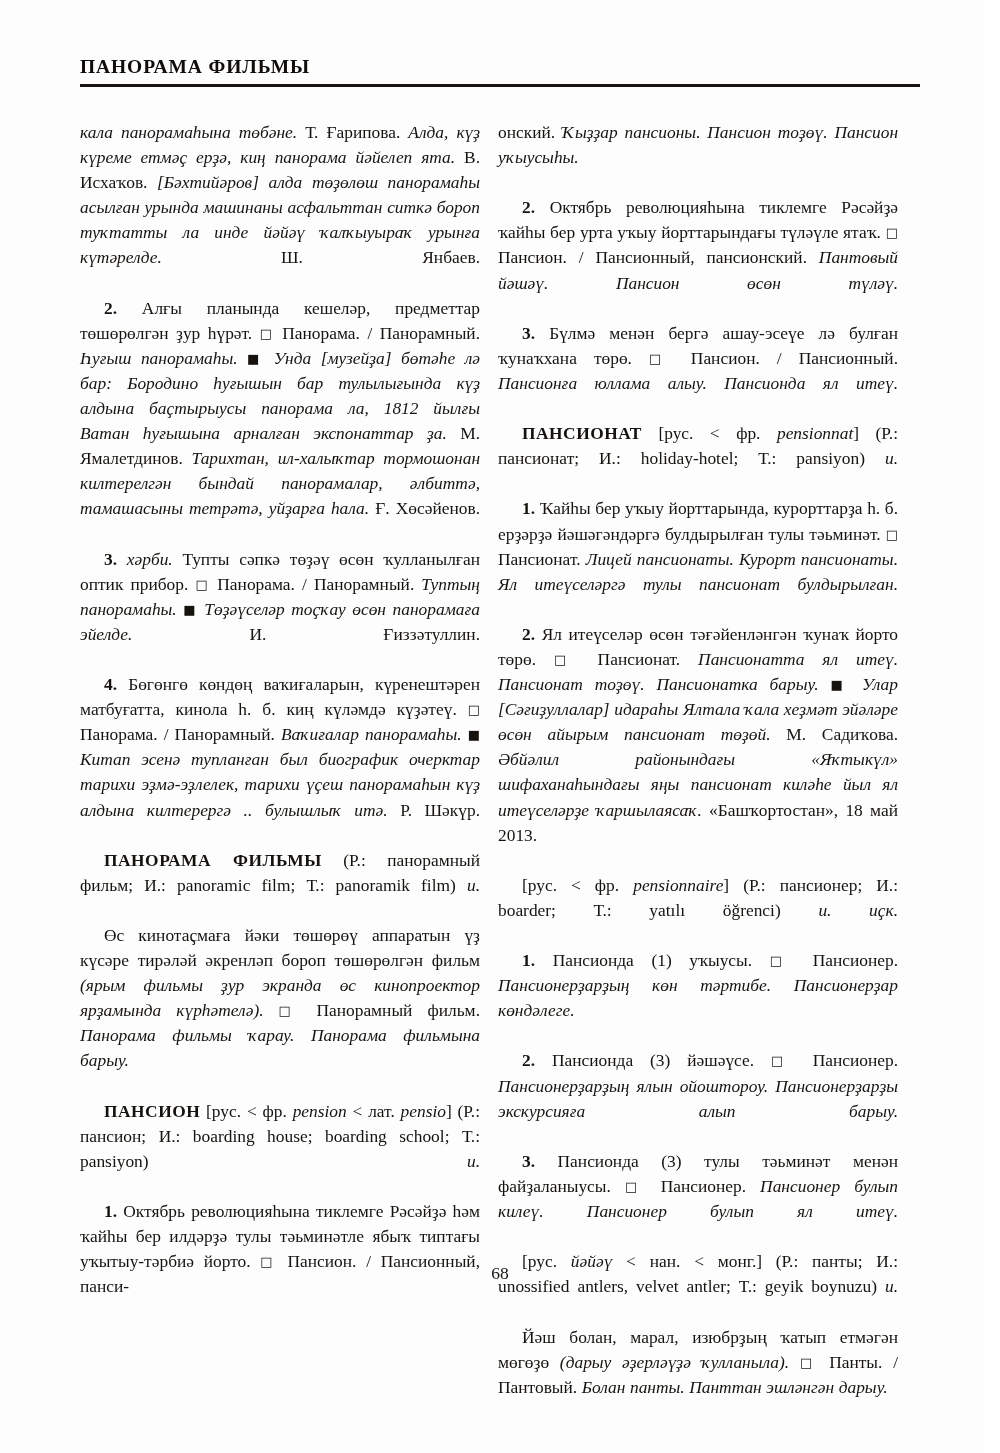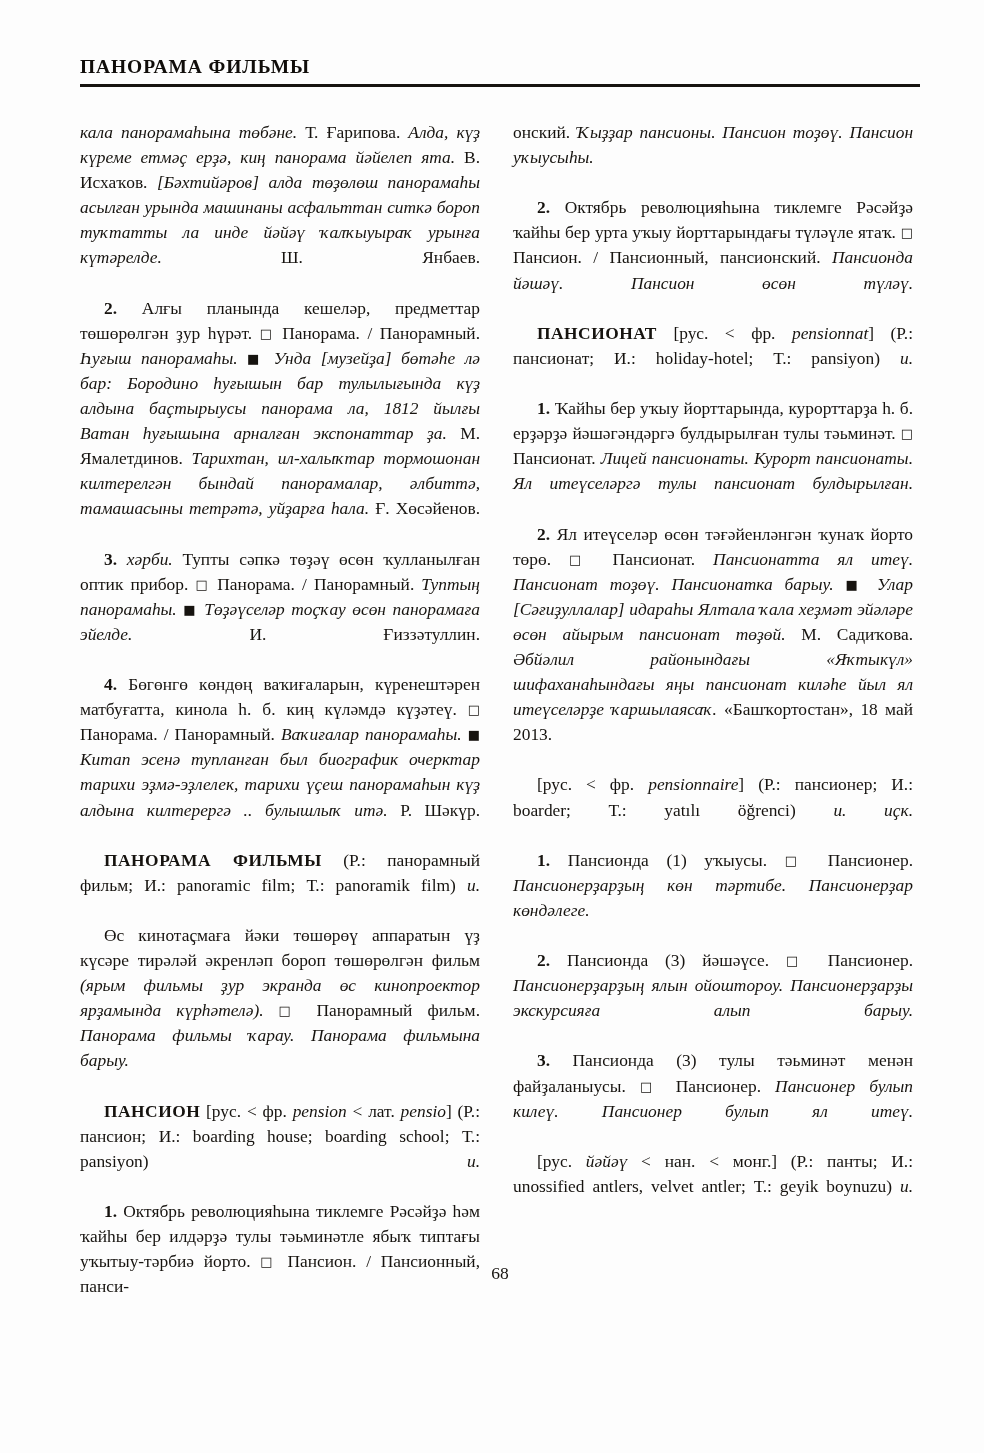--- a/index.html
+++ b/index.html
@@ -40,21 +40,21 @@
     width: 840px;
   }
 
   
   .body-cols {
     position: absolute;
     left: 80px;
     top: 120px;
     width: 840px;
     display: flex;
-    gap: 33px;
+    gap: 18px;
   }
   .col {
     width: 400px;
   }
 
   
   p.para {
     margin: 0;
     font-size: 17.4px;
     line-height: 25.1px;
@@ -138,38 +138,40 @@
       <p class="para indent"><span class="headword">ПАНСИОН</span> <span>[рус. &lt; фр. <i>pension</i> &lt; лат. <i>pensio</i>] (Р.: пансион; И.: boarding house; boarding school; Т.: pansiyon) <i>и.</i></span></p>
 
       <p class="para indent full"><b class="sensenum">1.</b> Октябрь революцияһына тиклемге Рәсәйҙә һәм ҡайһы бер илдәрҙә тулы тәьминәтле ябыҡ типтағы уҡытыу-тәрбиә йорто. <span class="sq-open">□</span> Пансион. / Пансионный, панси-</p>
 
     </div>
 
     <div class="col">
 
       <p class="para noindent">онский. <i>Ҡыҙҙар пансионы. Пансион тоҙөү. Пансион уҡыусыһы.</i></p>
 
-      <p class="para indent"><b class="sensenum">2.</b> Октябрь революцияһына тиклемге Рәсәйҙә ҡайһы бер урта уҡыу йорттарындағы түләүле ятаҡ. <span class="sq-open">□</span> Пансион. / Пансионный, пансионский. <i>Пансионда йәшәү. Пансион өсөн түләү.</i></p>
+      <p class="para indent"><b class="sensenum">2.</b> Октябрь революцияһына тиклемге Рәсәйҙә ҡайһы бер урта уҡыу йорттарындағы түләүле ятаҡ. <span class="sq-open">□</span> Пансион. / Пансионный, пансионский. <i>Пантовый йәшәү. Пансион өсөн түләү.</i></p>
 
+      <p class="para indent"><b class="sensenum">3.</b> Бүлмә менән бергә ашау-эсеүе лә булған ҡунаҡхана төрө. <span class="sq-open">□</span> Пансион. / Пансионный. <i>Пансионға юллама алыу. Пансионда ял итеү.</i></p>
 
       <p class="para indent"><span class="headword">ПАНСИОНАТ</span> <span>[рус. &lt; фр. <i>pensionnat</i>] (Р.: пансионат; И.: holiday-hotel; Т.: pansiyon) <i>и.</i></span></p>
 
       <p class="para indent"><b class="sensenum">1.</b> Ҡайһы бер уҡыу йорттарында, курорттарҙа һ. б. ерҙәрҙә йәшәгәндәргә булдырылған тулы тәьминәт. <span class="sq-open">□</span> Пансионат. <i>Лицей пансионаты. Курорт пансионаты. Ял итеүселәргә тулы пансионат булдырылған.</i></p>
 
       <p class="para indent"><b class="sensenum">2.</b> Ял итеүселәр өсөн тәғәйенләнгән ҡунаҡ йорто төрө. <span class="sq-open">□</span> Пансионат. <i>Пансионатта ял итеү. Пансионат тоҙөү. Пансионатка барыу.</i> <span class="sq-fill">■</span> <i>Улар [Сәғиҙуллалар] идараһы Ялтала ҡала хеҙмәт эйәләре өсөн айырым пансионат төҙөй.</i> М. Садиҡова. <i>Әбйәлил районындағы «Яҡтыкүл» шифаханаһындағы яңы пансионат киләһе йыл ял итеүселәрҙе ҡаршылаясаҡ.</i> «Башҡортостан», 18 май 2013.</p>
 
       <p class="para indent"><span class="headword"></span> <span>[рус. &lt; фр. <i>pensionnaire</i>] (Р.: пансионер; И.: boarder; Т.: yatılı öğrenci) <i>и. иҫк.</i></span></p>
 
       <p class="para indent"><b class="sensenum">1.</b> Пансионда (1) уҡыусы. <span class="sq-open">□</span> Пансионер. <i>Пансионерҙарҙың көн тәртибе. Пансионерҙар көндәлеге.</i></p>
 
       <p class="para indent"><b class="sensenum">2.</b> Пансионда (3) йәшәүсе. <span class="sq-open">□</span> Пансионер. <i>Пансионерҙарҙың ялын ойоштороу. Пансионерҙарҙы экскурсияға алып барыу.</i></p>
 
       <p class="para indent"><b class="sensenum">3.</b> Пансионда (3) тулы тәьминәт менән файҙаланыусы. <span class="sq-open">□</span> Пансионер. <i>Пансионер булып килеү. Пансионер булып ял итеү.</i></p>
 
       <p class="para indent"><span class="headword"></span> <span>[рус. <i>йәйәү</i> &lt; нан. &lt; монг.] (Р.: панты; И.: unossified antlers, velvet antler; Т.: geyik boynuzu) <i>и.</i></span></p>
 
+      <p class="para indent full">Йәш болан, марал, изюбрҙың ҡатып етмәгән мөгөҙө <i>(дарыу әҙерләүҙә ҡулланыла).</i> <span class="sq-open">□</span> Панты. / Пантовый. <i>Болан панты. Панттан эшләнгән дарыу.</i></p>
 
     </div>
   </div>
 
   <div class="folio">68</div>
 
 </div>
 
 </body></html>

